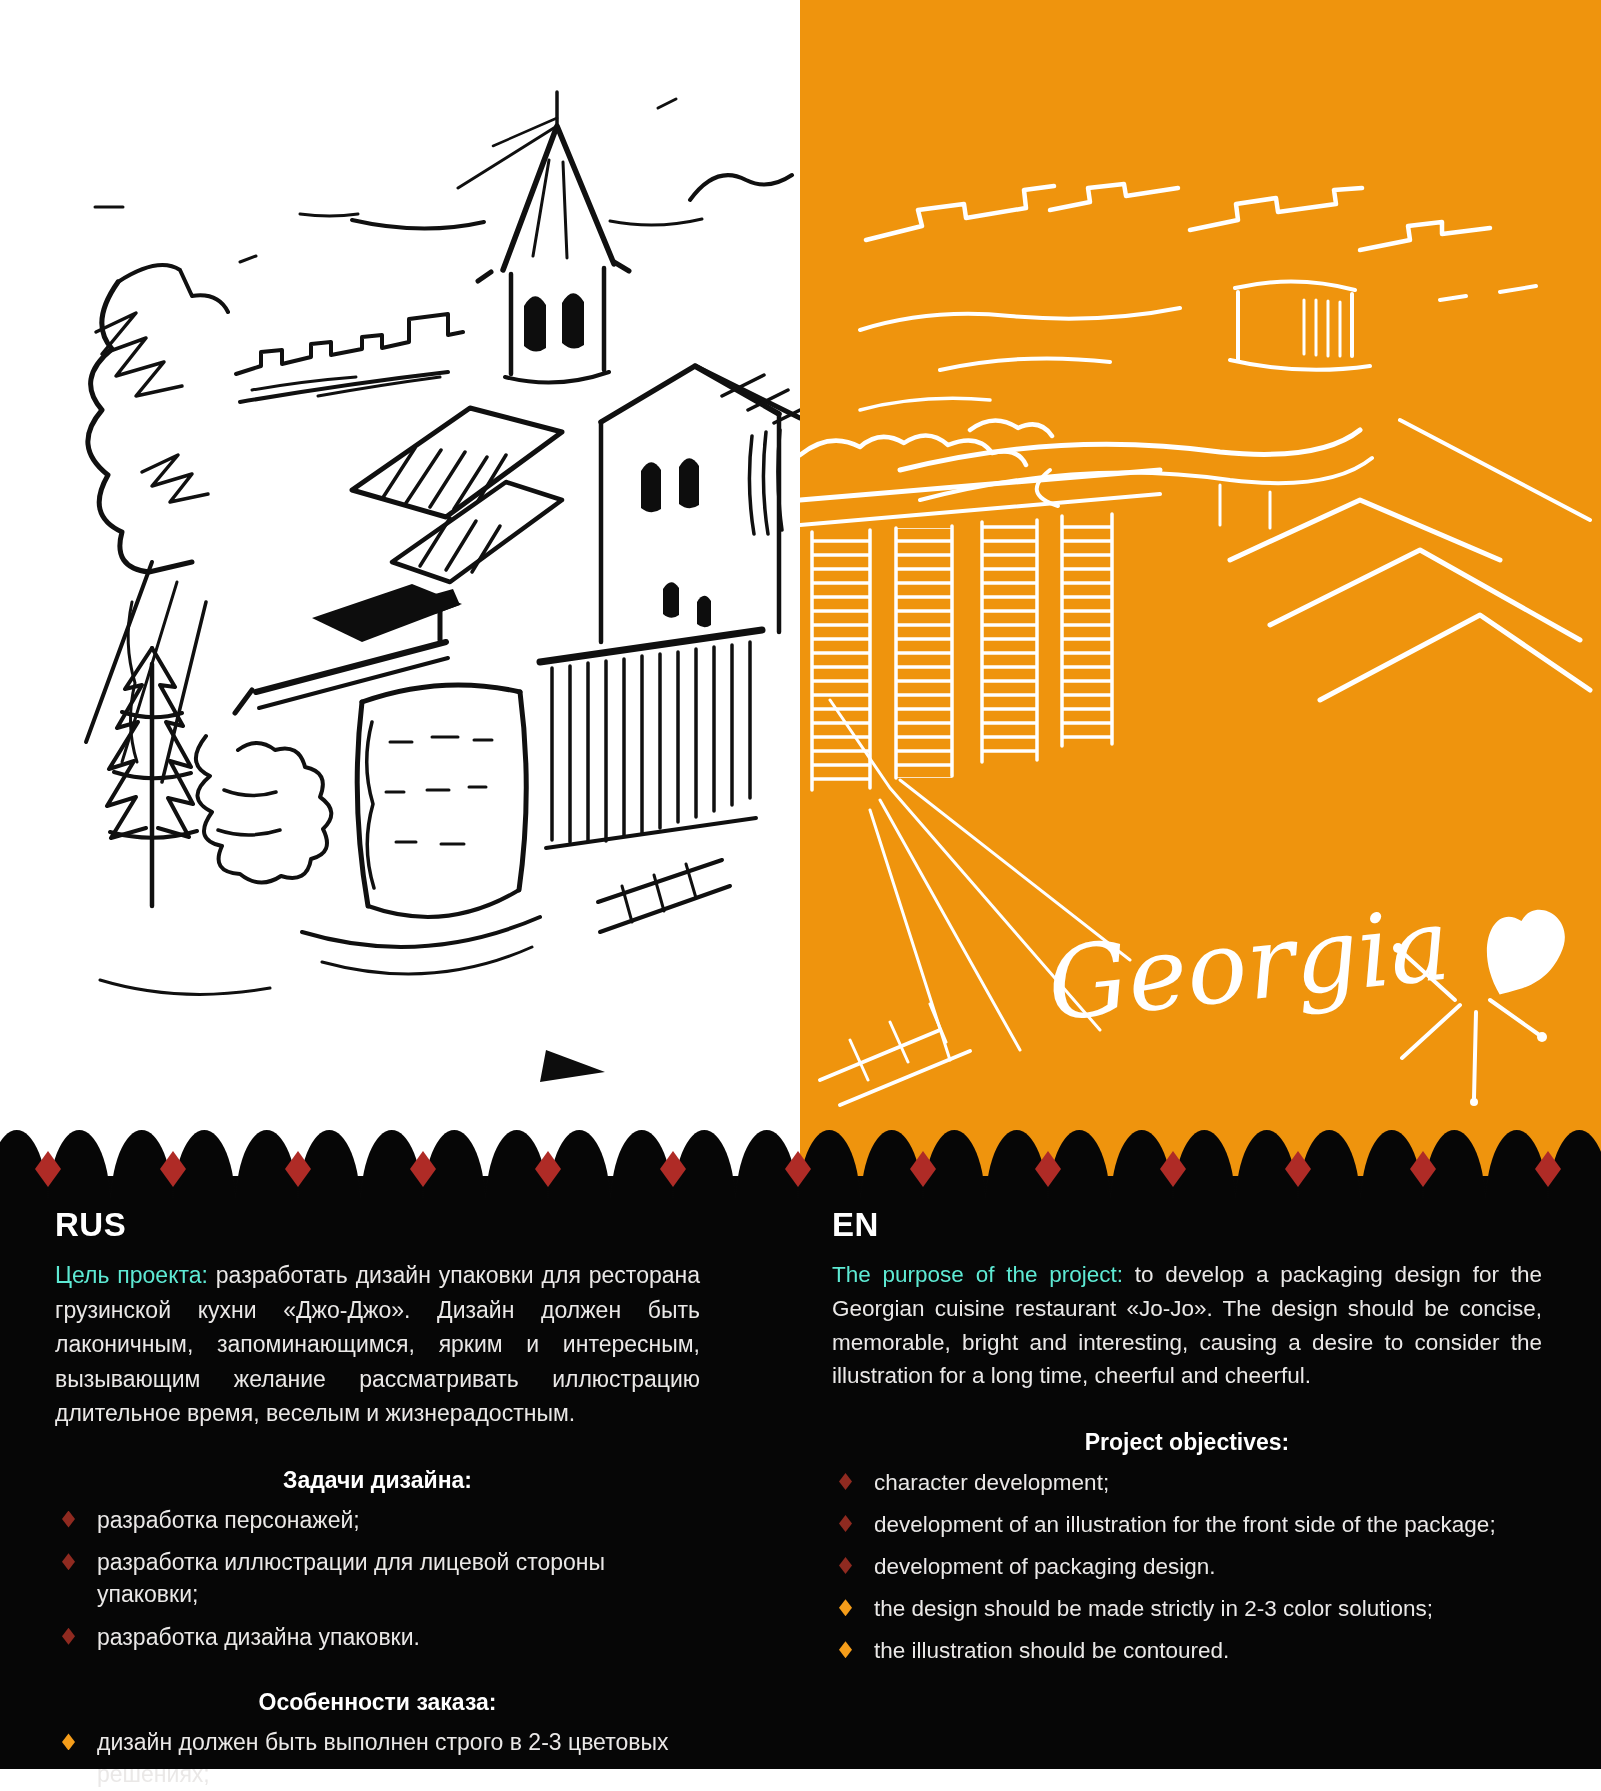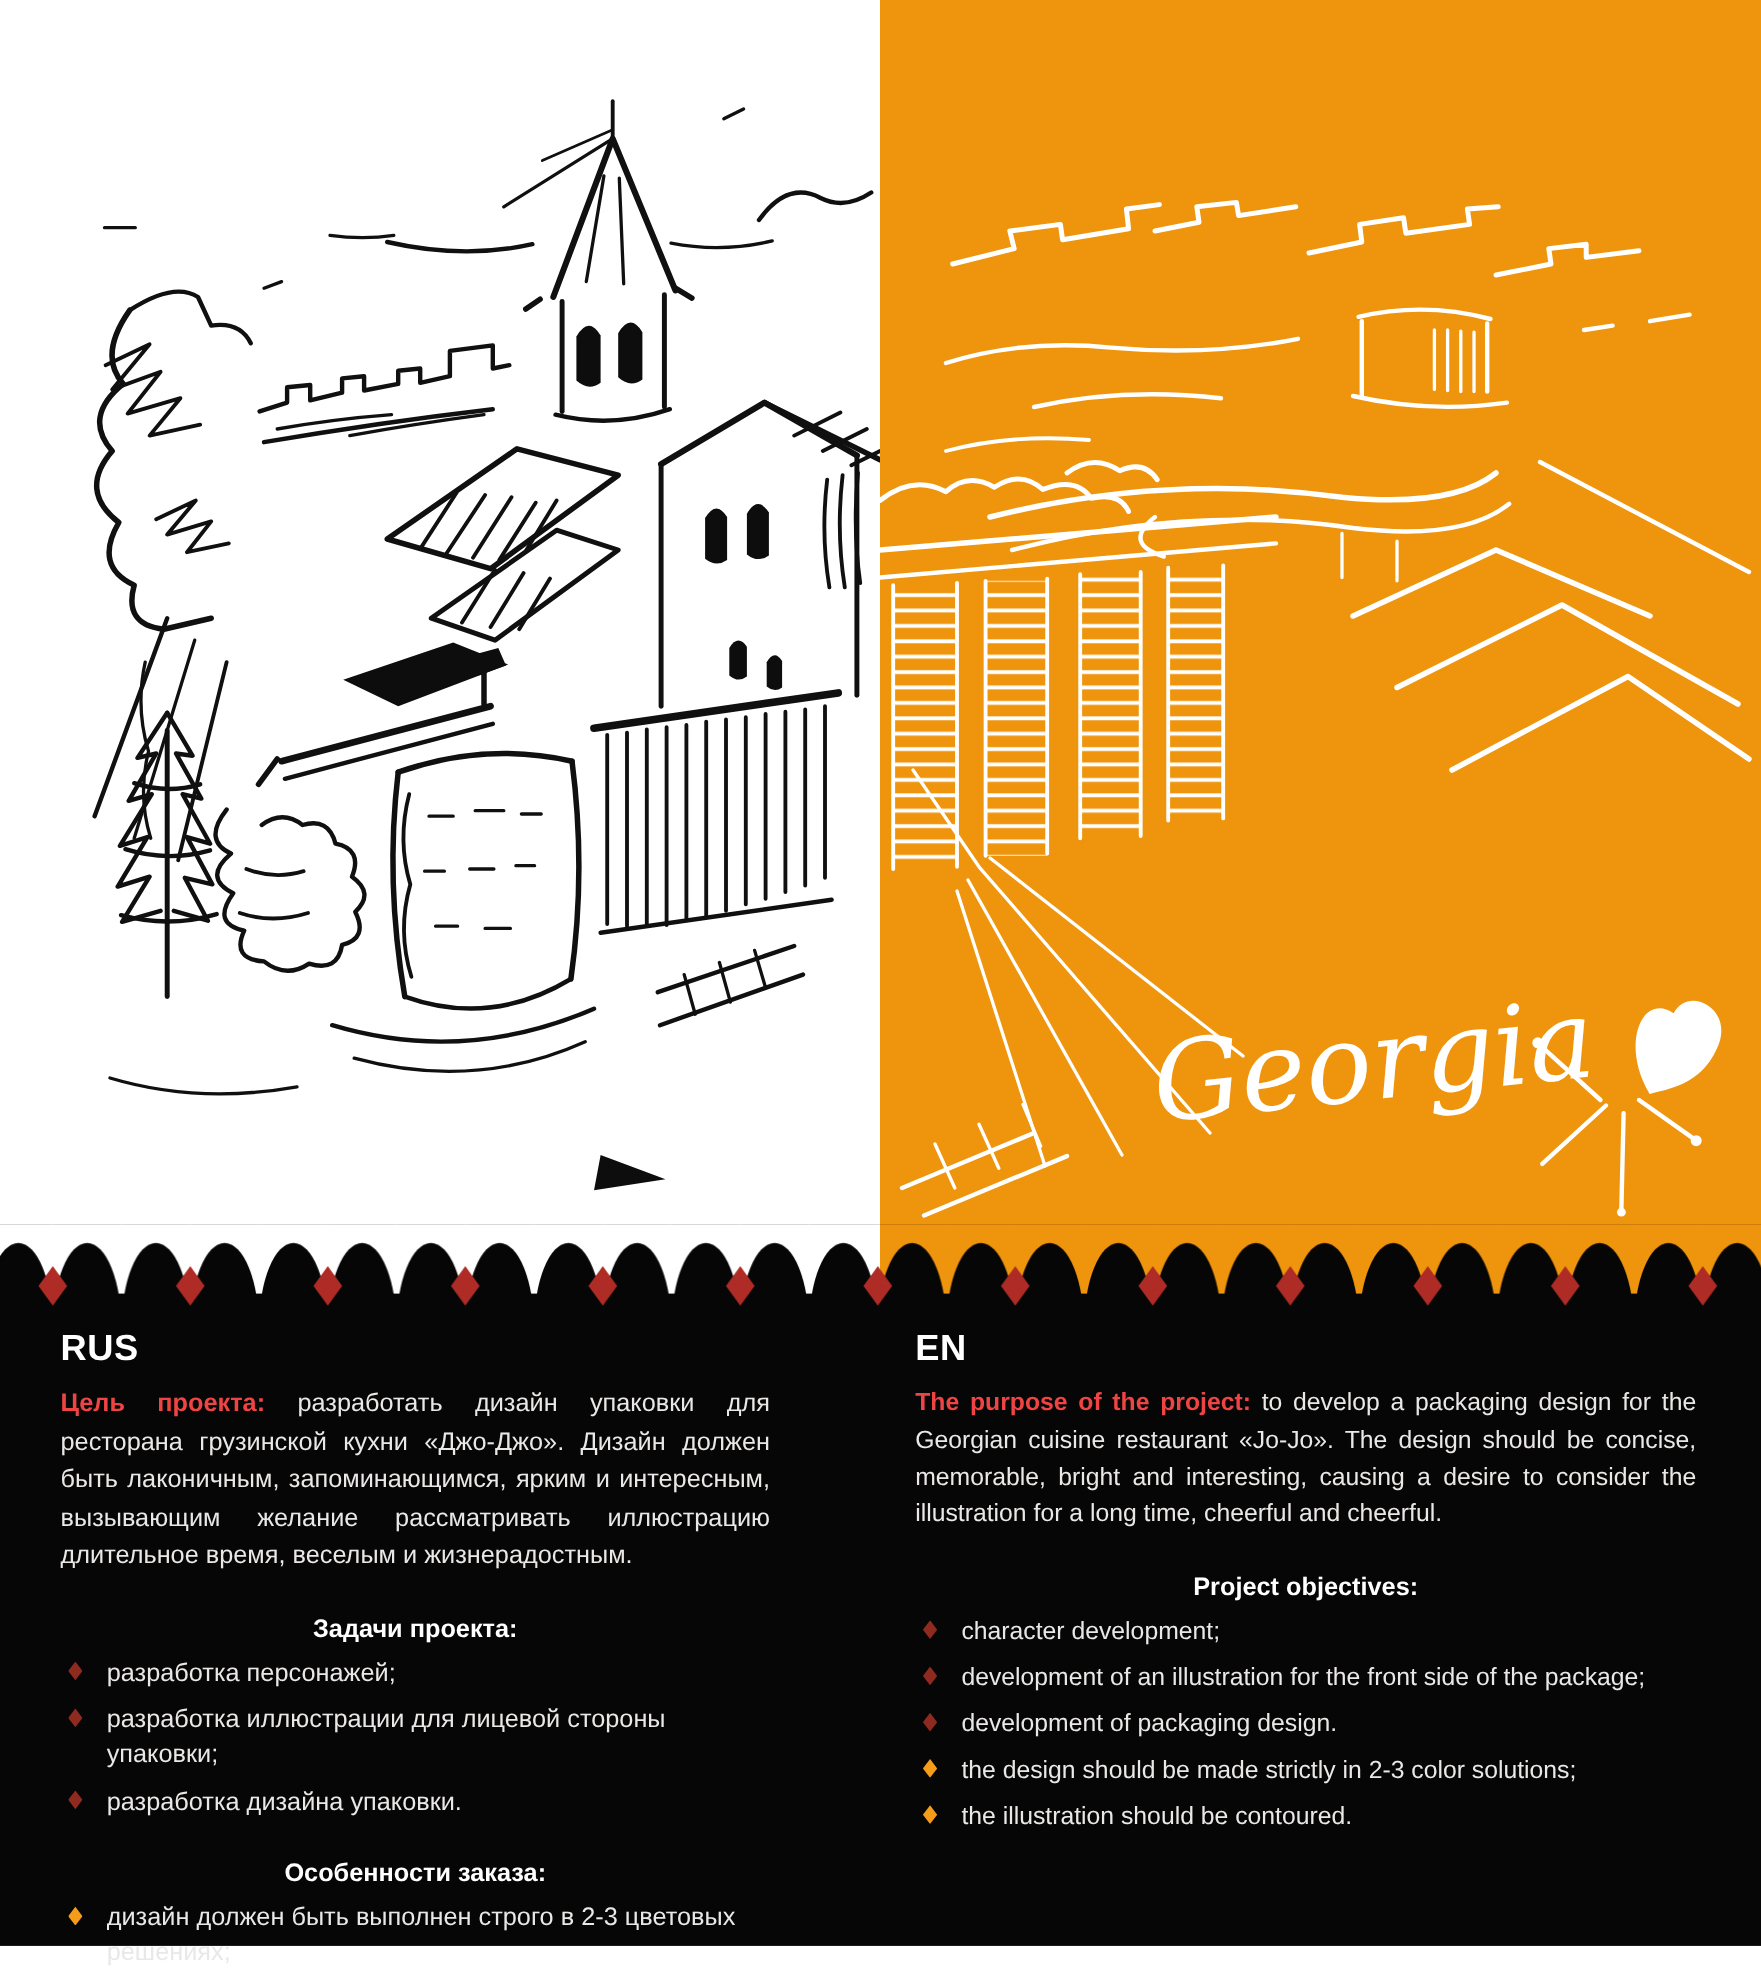--- a/index.html
+++ b/index.html
@@ -18,21 +18,21 @@
 
   
   .bottom-panel{position:absolute;top:1176px;left:0;width:1601px;height:593px;background:#060606;z-index:5;}
   .columns{display:flex;padding:30px 0 0 55px;}
   .col{color:#EAE8E7;}
   .col-rus{width:645px;}
   .col-en{width:710px;margin-left:132px;}
   .lang-heading{font-size:33px;font-weight:bold;color:#ffffff;margin:0 0 14px 0;letter-spacing:.5px;}
   .para{font-size:23px;line-height:1.5;text-align:justify;margin:0;}
   .col-en .para{font-size:22.5px;}
-  .lead{font-weight:bold;color:#ef4444;}
+  .lead{font-weight:normal;color:#5eead4;}
   .section-heading{font-size:23px;font-weight:bold;color:#ffffff;margin:36px 0 4px 0;text-align:center;}
   .bullet-item{display:flex;align-items:flex-start;margin-top:11px;font-size:23px;line-height:1.38;}
   .col-en .bullet-item{font-size:22.5px;}
   .bullet-diamond{flex:0 0 auto;width:13px;height:17px;margin:6px 0 0 7px;
       clip-path:polygon(50% 0,100% 50%,50% 100%,0 50%);}
   .red-bullets .bullet-diamond{background:#8F2A20;}
   .orange-bullets .bullet-diamond{background:#F59D1A;}
   .bullet-text{margin-left:22px;}
 </style>
 </head>
@@ -210,21 +210,21 @@
   </svg>
 </div>
 
 <div class="bottom-panel">
   <div class="columns">
 
     <div class="col col-rus">
       <h2 class="lang-heading">RUS</h2>
       <p class="para"><span class="lead">Цель проекта:</span> <span>разработать дизайн упаковки для ресторана грузинской кухни «Джо-Джо». Дизайн должен быть лаконичным, запоминающимся, ярким и интересным, вызывающим желание рассматривать иллюстрацию длительное время, веселым и жизнерадостным.</span></p>
 
-      <div class="section-heading">Задачи проекта:</div>
+      <div class="section-heading">Задачи дизайна:</div>
       <div class="bullet-list red-bullets">
           <div class="bullet-item">
             <span class="bullet-diamond"></span>
             <span class="bullet-text">разработка персонажей;</span>
           </div>
           <div class="bullet-item">
             <span class="bullet-diamond"></span>
             <span class="bullet-text">разработка иллюстрации для лицевой стороны упаковки;</span>
           </div>
           <div class="bullet-item">

